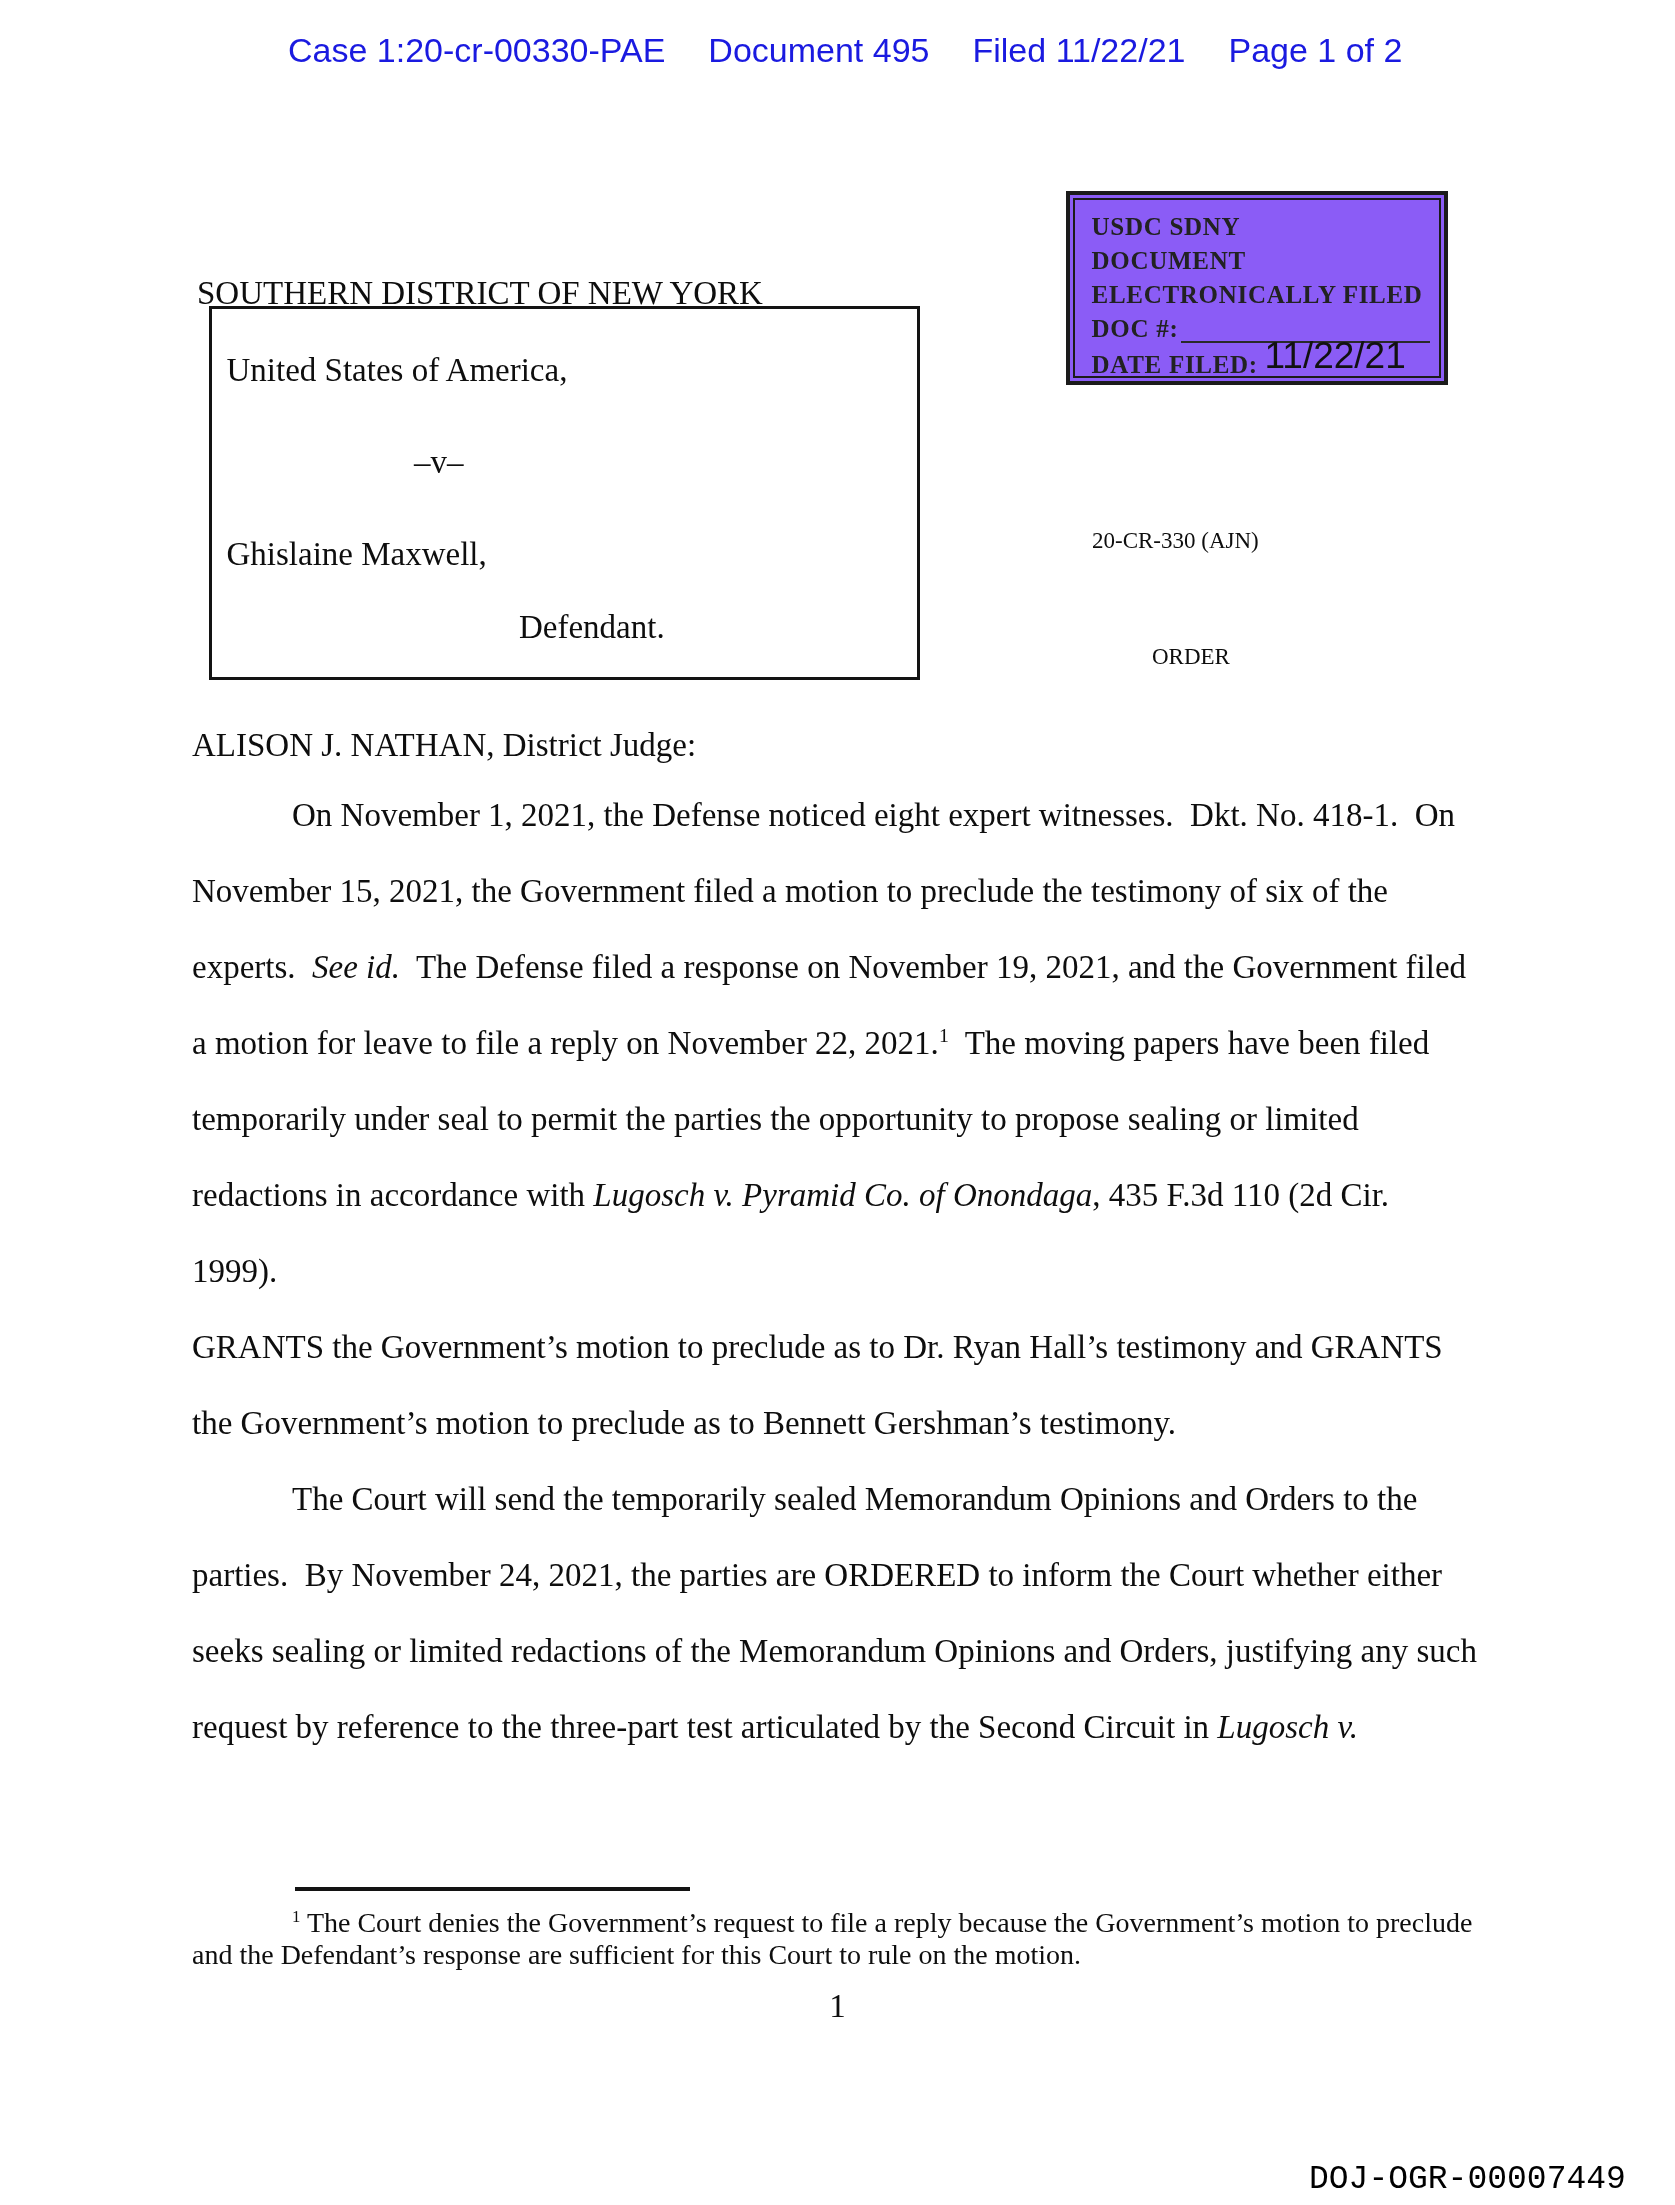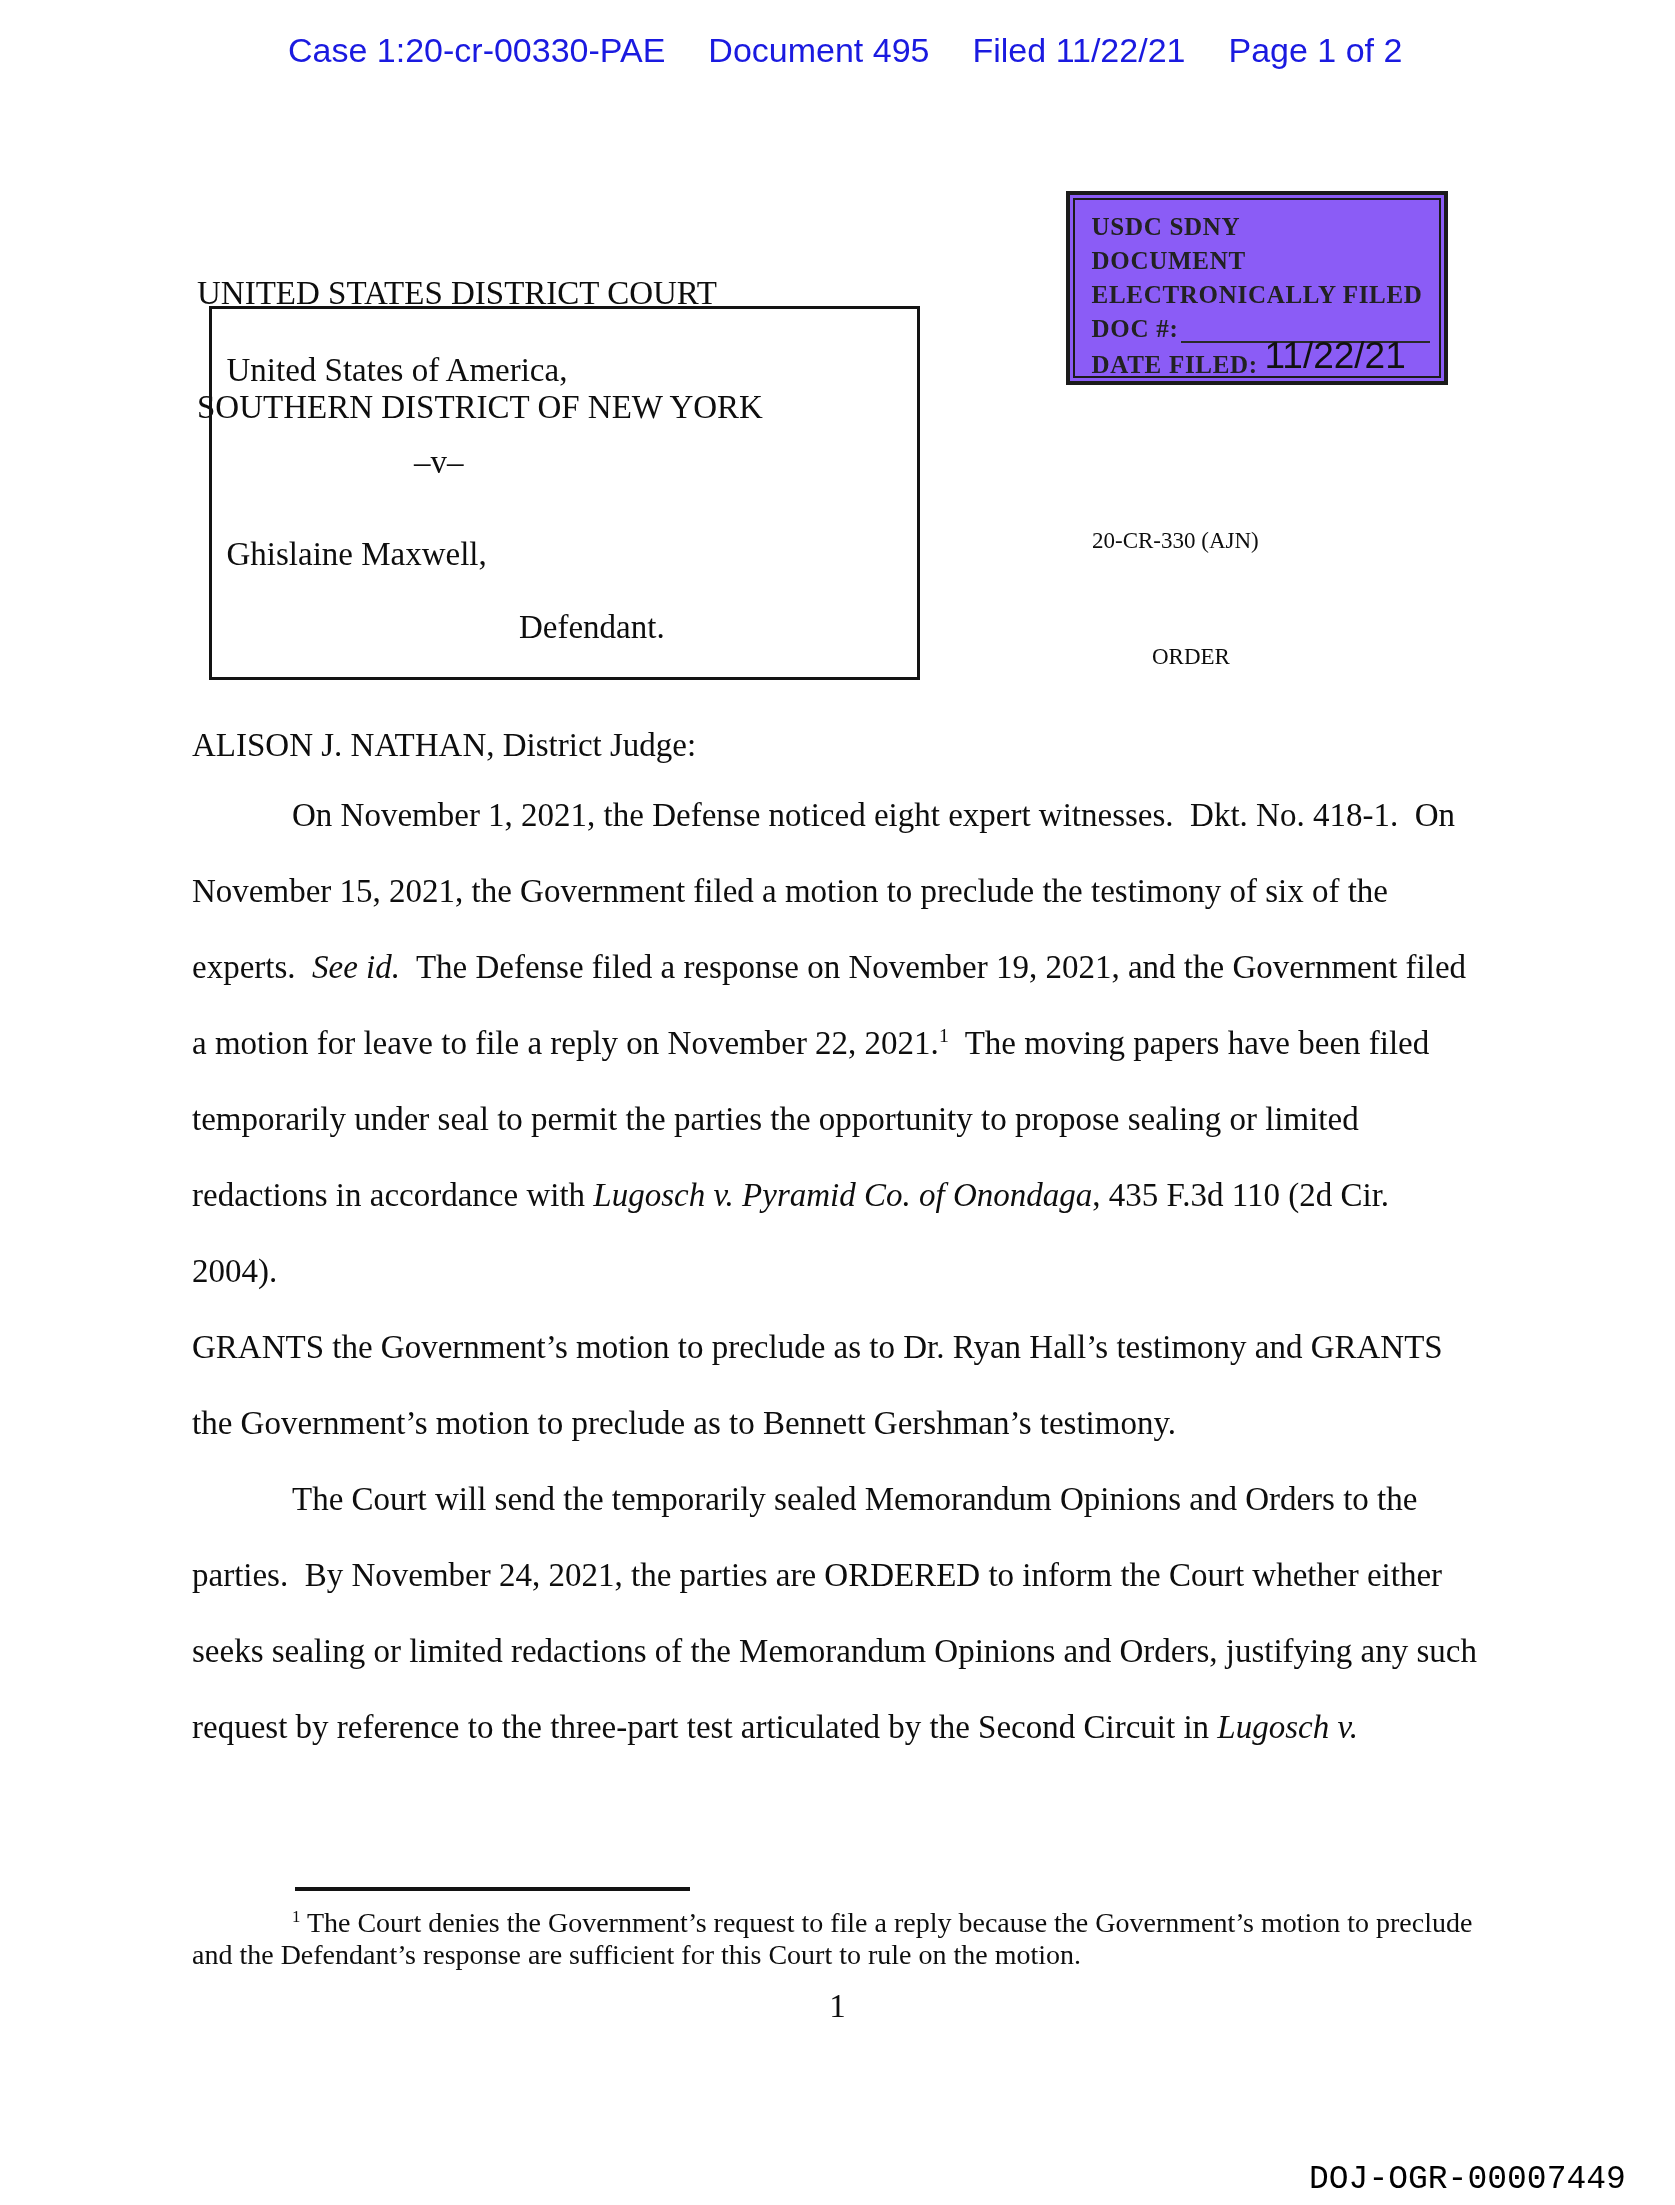--- a/index.html
+++ b/index.html
@@ -72,21 +72,20 @@
 <div id="page">
 
   <div class="header-row">
     <span>Case 1:20-cr-00330-PAE</span>
     <span>Document 495</span>
     <span>Filed 11/22/21</span>
     <span>Page 1 of 2</span>
   </div>
 
   <div class="court">
-    <div>UNITED STATES DISTRICT COURT</div>
     <div>SOUTHERN DISTRICT OF NEW YORK</div>
   </div>
 
   <div class="stamp">
     <div class="stamp-inner">
       <div>USDC SDNY</div>
       <div>DOCUMENT</div>
       <div>ELECTRONICALLY FILED</div>
       <div class="stamp-row">
         <span>DOC #:</span>
@@ -113,21 +112,21 @@
 
   <div class="judge-line">ALISON J. NATHAN, District Judge:</div>
 
   <div class="body-text">
       <div class="tline indent"><span>On November 1, 2021, the Defense noticed eight expert witnesses.  Dkt. No. 418-1.  On</span></div>
       <div class="tline"><span>November 15, 2021, the Government filed a motion to preclude the testimony of six of the</span></div>
       <div class="tline"><span>experts.  </span><span class="it">See id.</span><span>  The Defense filed a response on November 19, 2021, and the Government filed</span></div>
       <div class="tline"><span>a motion for leave to file a reply on November 22, 2021.</span><sup>1</sup><span>  The moving papers have been filed</span></div>
       <div class="tline"><span>temporarily under seal to permit the parties the opportunity to propose sealing or limited</span></div>
       <div class="tline"><span>redactions in accordance with </span><span class="it">Lugosch v. Pyramid Co. of Onondaga</span><span>, 435 F.3d 110 (2d Cir.</span></div>
-      <div class="tline"><span>2004).</span></div>
+      <div class="tline"><span>1999).</span></div>
       <div class="tline"><span>GRANTS the Government’s motion to preclude as to Dr. Ryan Hall’s testimony and GRANTS</span></div>
       <div class="tline"><span>the Government’s motion to preclude as to Bennett Gershman’s testimony.</span></div>
       <div class="tline indent"><span>The Court will send the temporarily sealed Memorandum Opinions and Orders to the</span></div>
       <div class="tline"><span>parties.  By November 24, 2021, the parties are ORDERED to inform the Court whether either</span></div>
       <div class="tline"><span>seeks sealing or limited redactions of the Memorandum Opinions and Orders, justifying any such</span></div>
       <div class="tline"><span>request by reference to the three-part test articulated by the Second Circuit in </span><span class="it">Lugosch v.</span></div>
     </div>
 
   <div class="fn-sep"></div>
 

